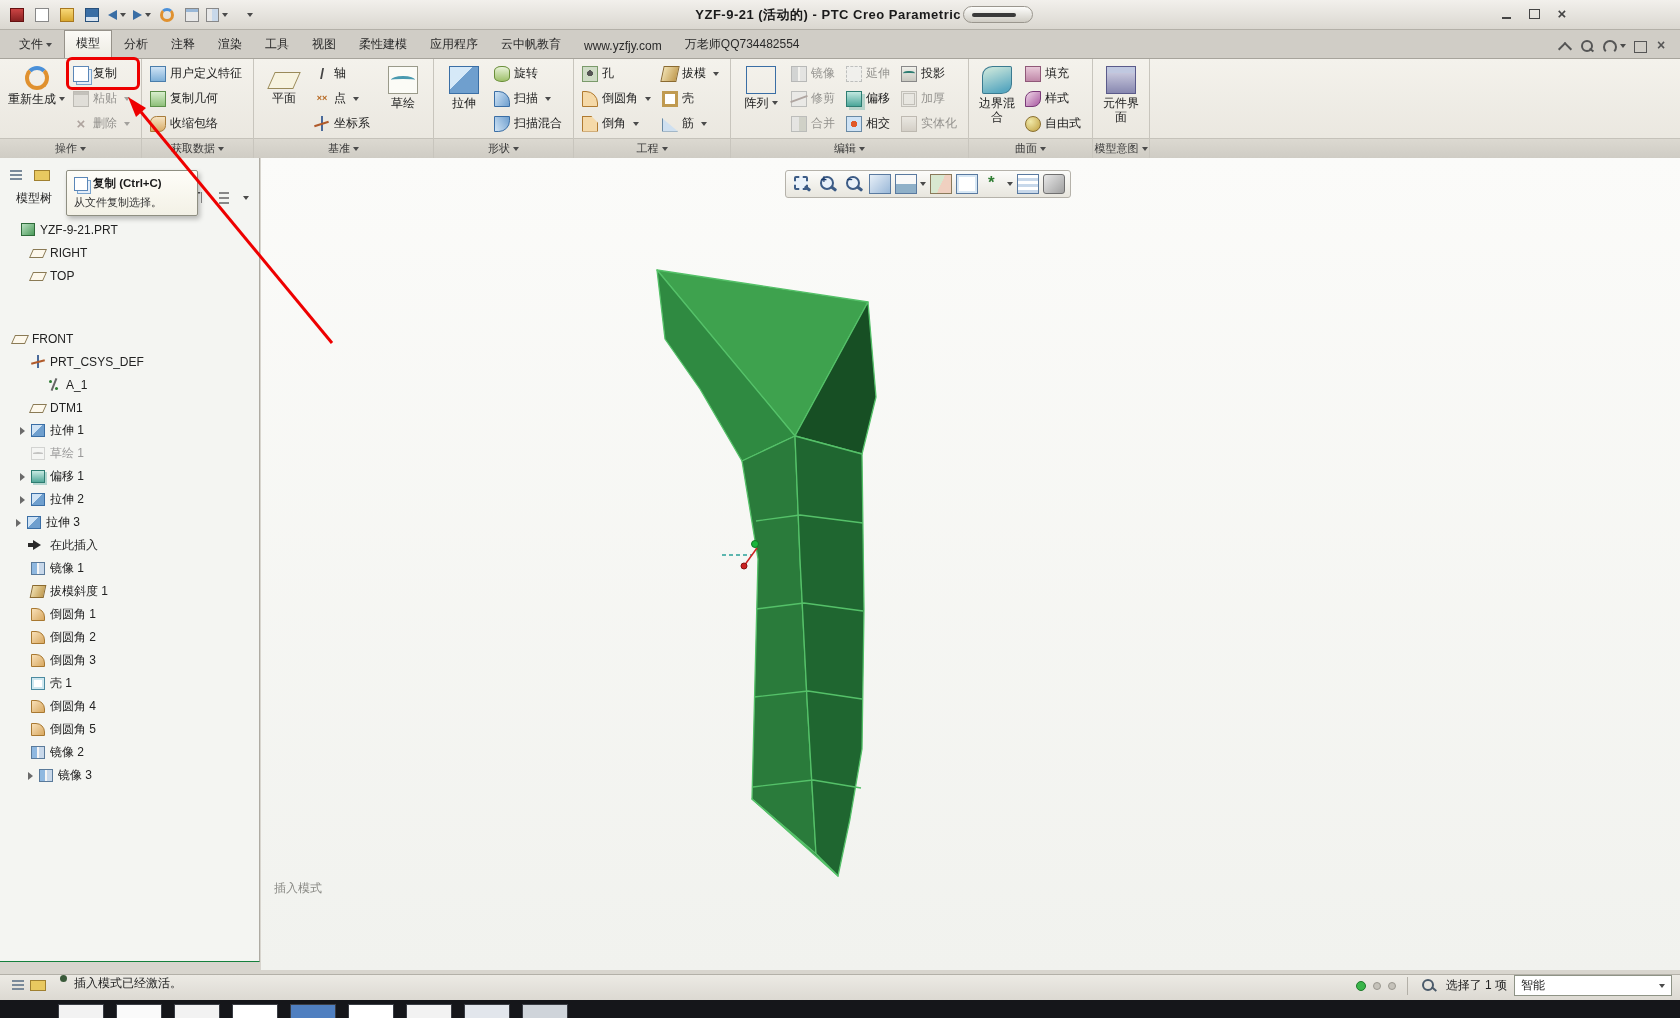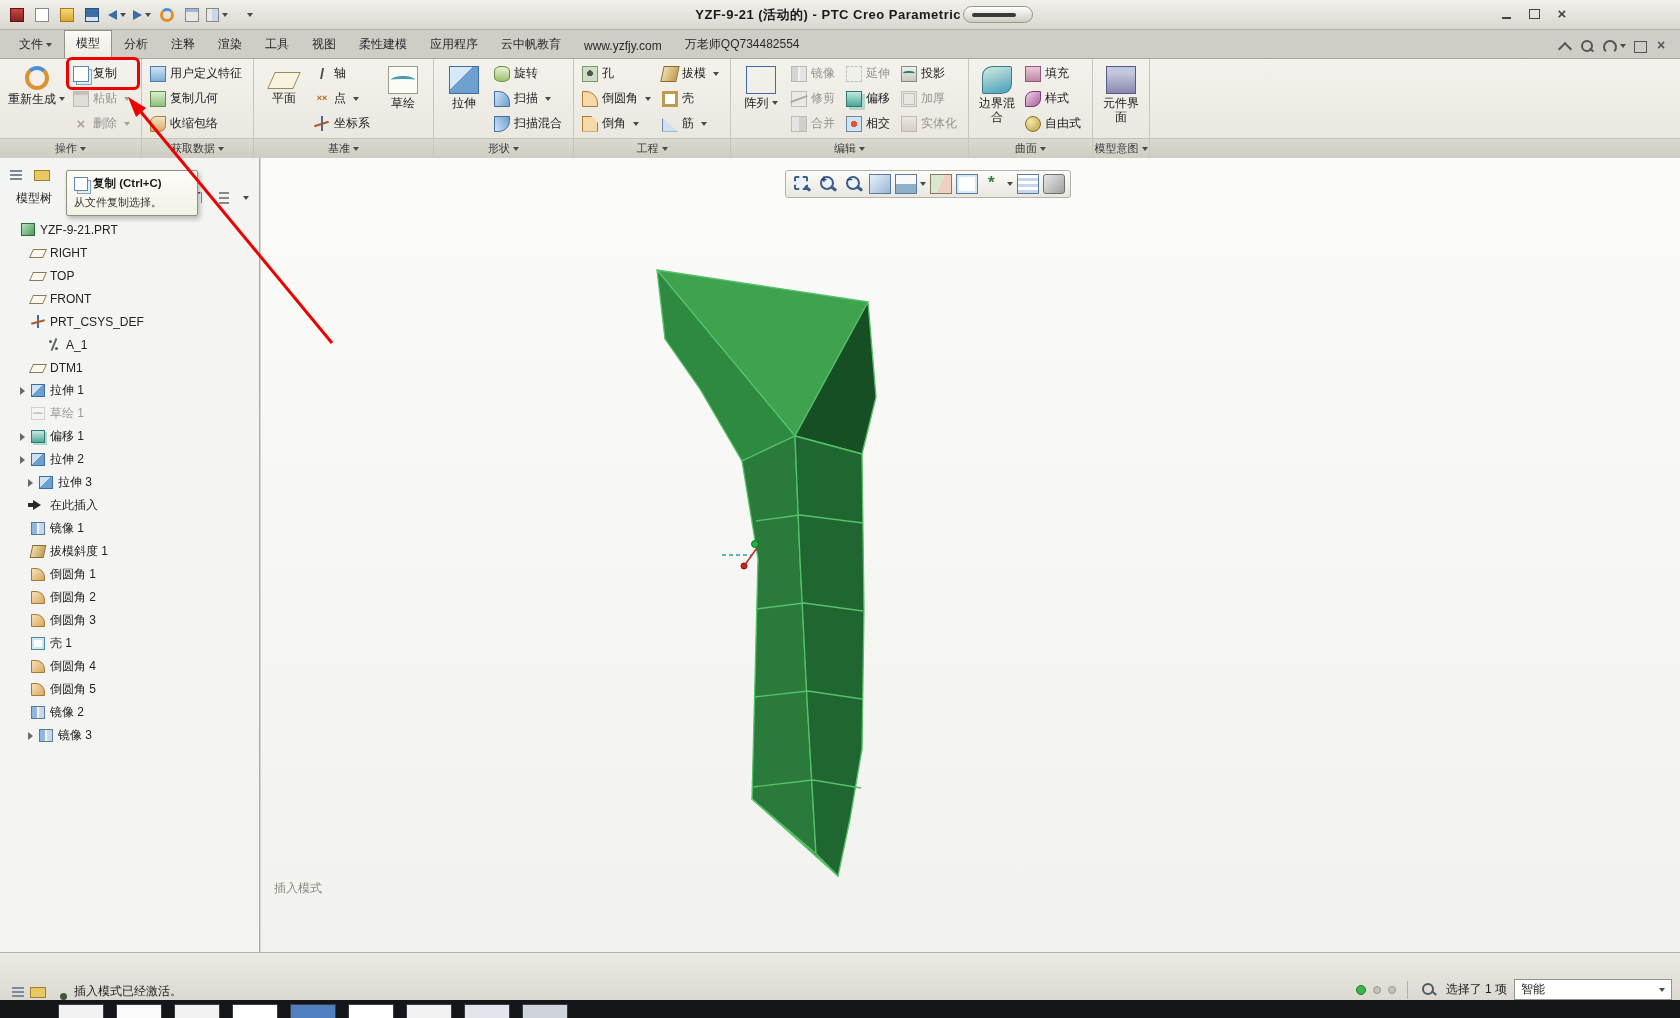--- a/index.html
+++ b/index.html
@@ -176,23 +176,23 @@
   
   .tooltip { position:absolute; left:66px; top:170px; width:132px; z-index:60;
     background:linear-gradient(#fefdf8,#f3f1e6); border:1px solid #8f8f82; border-radius:2px;
     box-shadow:2px 3px 5px rgba(0,0,0,.25); padding:5px 7px; }
   .tooltip .ic { width:14px; height:14px; margin-right:5px; }
   .tt-line1 { display:flex; align-items:center; font-size:11.5px; font-weight:bold; color:#1a1a1a; margin-bottom:4px; white-space:nowrap; }
   .tt-line2 { font-size:11px; color:#333; white-space:nowrap; }
   .annotation { position:absolute; inset:0; z-index:70; pointer-events:none; }
 
   
-  .statusbar { position:absolute; left:0; right:0; bottom:18px; height:48px;
+  .statusbar { position:absolute; left:0; right:0; bottom:18px; height:26px;
     background:linear-gradient(#eceae4,#dcd9d2); border-top:1px solid #b3b0a8;
-    display:flex; align-items:flex-end; padding:0 8px; }
+    display:flex; align-items:flex-start; padding:0 8px; }
   .sb-dot { width:7px; height:7px; border-radius:50%; background:#3a5a3a; margin:0 7px 0 12px; }
   .sb-msg { font-size:12px; color:#222; }
   .sb-right { margin-left:auto; display:flex; align-items:center; gap:7px; }
   .dot { width:10px; height:10px; border-radius:50%; display:inline-block; }
   .dot.green { background:#3ab54a; border:1px solid #1f7a2c; }
   .dot.gray { width:8px; height:8px; background:#c5c2ba; border:1px solid #9a978f; }
   .sb-sep { width:1px; height:18px; background:#b3b0a8; margin:0 4px; }
   .th-find::before { content:""; position:absolute; left:3px; top:2px; width:8px; height:8px; border:2px solid #4a5a6a; border-radius:50%; }
   .th-find::after { content:""; position:absolute; left:12px; top:11px; width:6px; height:2px; background:#4a5a6a; transform:rotate(40deg); }
   .sb-sel { font-size:12px; }
@@ -600,21 +600,21 @@
           <div class="trow" style="padding-left: 18px;">
             <span class="exp"></span>
             <span class="ti ti-plane"></span>
             <span class="tlabel">RIGHT</span>
           </div>
           <div class="trow" style="padding-left: 18px;">
             <span class="exp"></span>
             <span class="ti ti-plane"></span>
             <span class="tlabel">TOP</span>
           </div>
-          <div class="trow" style="padding-left: 18px;">
+          <div class="trow" style=" margin-top: 40px;">
             <span class="exp"></span>
             <span class="ti ti-plane"></span>
             <span class="tlabel">FRONT</span>
           </div>
           <div class="trow" style="padding-left: 18px;">
             <span class="exp"></span>
             <span class="ti ti-csys"></span>
             <span class="tlabel">PRT_CSYS_DEF</span>
           </div>
           <div class="trow" style="padding-left: 34px;">
@@ -640,21 +640,21 @@
           <div class="trow" style="padding-left: 18px;">
             <span class="exp on"></span>
             <span class="ti ti-offset"></span>
             <span class="tlabel">偏移 1</span>
           </div>
           <div class="trow" style="padding-left: 18px;">
             <span class="exp on"></span>
             <span class="ti ti-extrude"></span>
             <span class="tlabel">拉伸 2</span>
           </div>
-          <div class="trow" style="padding-left: 26px;">
+          <div class="trow" style="padding-left: 14px;">
             <span class="exp on"></span>
             <span class="ti ti-extrude"></span>
             <span class="tlabel">拉伸 3</span>
           </div>
           <div class="trow" style="padding-left: 18px;">
             <span class="exp"></span>
             <span class="ti ti-insert-here"></span>
             <span class="tlabel">在此插入</span>
           </div>
           <div class="trow" style="padding-left: 18px;">

